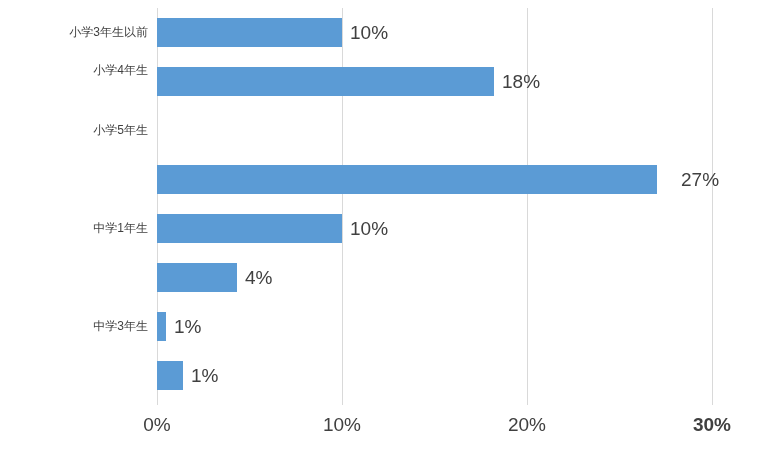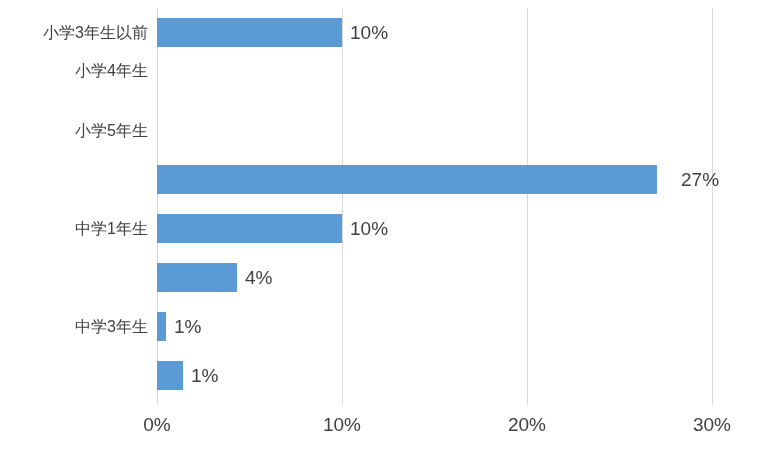--- a/index.html
+++ b/index.html
@@ -74,21 +74,21 @@
   
   .cat-label {
     position: absolute;
     right: 0;
     width: 149px;
     height: 49px;
     line-height: 49px;
     text-align: right;
     padding-right: 9px;
     box-sizing: border-box;
-    font-size: 16px;
+    font-size: 12px;
     color: #404040;
     white-space: nowrap;
   }
   .cat-axis {
     position: absolute;
     left: 0;
     top: 8px;
     width: 157px;
     height: 392px;
   }
@@ -120,20 +120,24 @@
     <div class="gridline axis-zero" style="left:0px;"></div>
     <div class="gridline" style="left:185px;"></div>
     <div class="gridline" style="left:370px;"></div>
     <div class="gridline" style="left:555px;"></div>
 
     <div class="row" style="top:0px;">
       <div class="bar" style="width:185px;"></div>
       <div class="bar-value" style="left:185px;">10%</div>
     </div>
 
+    <div class="row" style="top:49px;">
+      <div class="bar" style="width:337px;"></div>
+      <div class="bar-value" style="left:337px;">18%</div>
+    </div>
 
 
     <div class="row" style="top:147px;">
       <div class="bar" style="width:500px;"></div>
       <div class="bar-value" style="left:500px;margin-left:16px;">27%</div>
     </div>
 
     <div class="row" style="top:196px;">
       <div class="bar" style="width:185px;"></div>
       <div class="bar-value" style="left:185px;">10%</div>
@@ -155,16 +159,16 @@
     </div>
 
     <div class="tick-mark" style="left:0px;"></div>
     <div class="tick-mark" style="left:185px;"></div>
     <div class="tick-mark" style="left:370px;"></div>
     <div class="tick-mark" style="left:555px;"></div>
 
     <div class="xtick-label" style="left:0px;">0%</div>
     <div class="xtick-label" style="left:185px;">10%</div>
     <div class="xtick-label" style="left:370px;">20%</div>
-    <div class="xtick-label" style="left:555px;">30%</div>
+    <div class="xtick-label" style="left:555px;font-weight:bold;">30%</div>
   </div>
 
 </div>
 
 </body></html>

